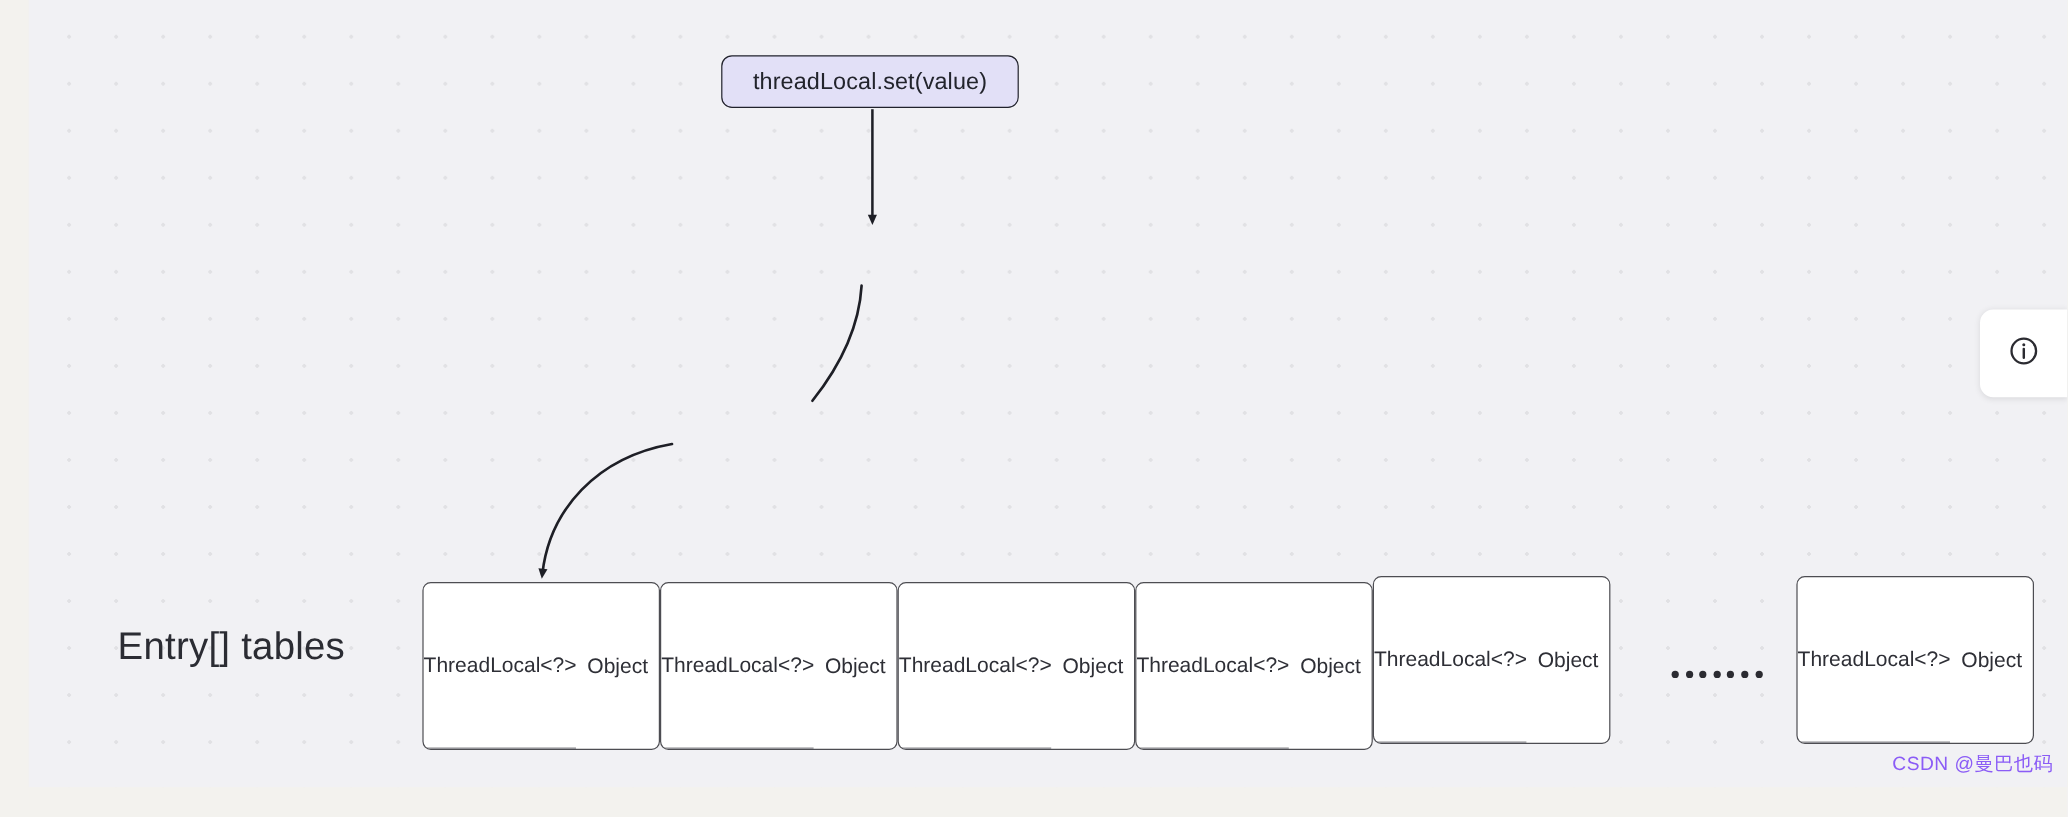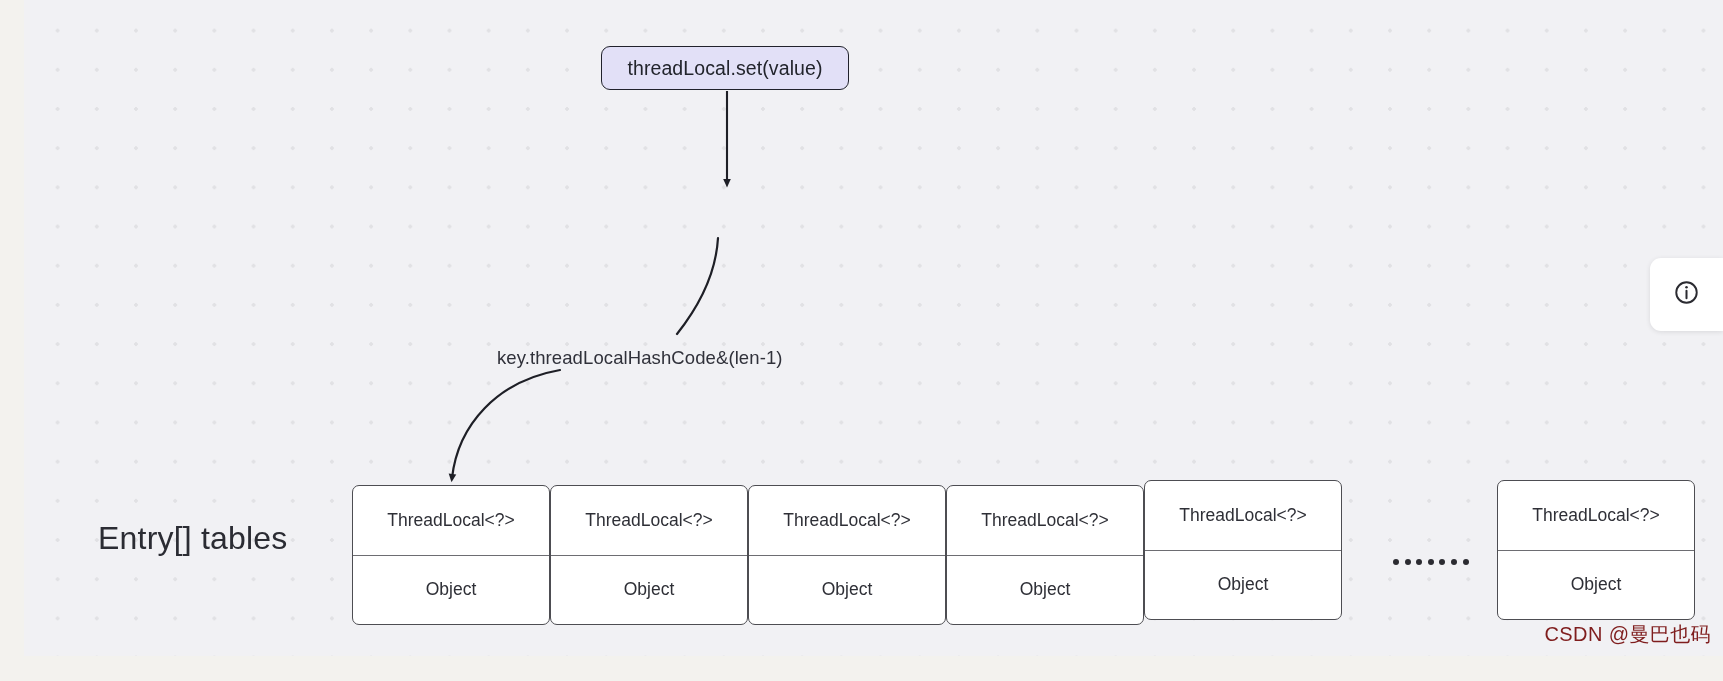--- a/index.html
+++ b/index.html
@@ -75,21 +75,20 @@
   }
   
   .entry {
     position: absolute;
     box-sizing: border-box;
     background: #ffffff;
     border: 1.4px solid #4d4d52;
     border-radius: 7px;
     overflow: hidden;
     display: flex;
-    flex-direction: column;
   }
   .entry .row {
     flex: 1 1 50%;
     display: flex;
     align-items: center;
     justify-content: center;
     font-size: 17.5px;
     color: #2e2f36;
     white-space: nowrap;
   }
@@ -123,22 +122,22 @@
     box-shadow: 0 1px 5px rgba(0,0,0,.10);
     display: flex;
     align-items: center;
     justify-content: center;
   }
   
   #watermark {
     position: absolute;
     right: 12px;
     bottom: 8px;
-    font-size: 20px;
-    color: #7f1d1d;
+    font-size: 16px;
+    color: #8b5cf6;
     white-space: nowrap;
     letter-spacing: .4px;
   }
 </style>
 </head>
 <body>
 
 <div id="app">
 
   <div id="canvas"></div>
@@ -155,21 +154,20 @@
     <path d="M718,238 C716,272 700,305 677,334" stroke="#1e1f26" stroke-width="2.2" fill="none" stroke-linecap="round"></path>
 
     <path d="M560,370 C497,381 458,425 452,478" stroke="#1e1f26" stroke-width="2.2" fill="none" stroke-linecap="round" marker-end="url(#ah)"></path>
   </svg>
 
   <div class="pbox" id="box-set">
     <span>threadLocal.set(value)</span>
   </div>
 
 
-  <div id="edge-label">key.threadLocalHashCode&amp;(len-1)</div>
 
   <div id="tables-caption">Entry[] tables</div>
 
   <div class="entry" style="left:352px; top:485px; width:198px; height:140px;">
     <div class="row key">ThreadLocal&lt;?&gt;</div>
     <div class="row val">Object</div>
   </div>
 
   <div class="entry" style="left:550px; top:485px; width:198px; height:140px;">
     <div class="row key">ThreadLocal&lt;?&gt;</div>

